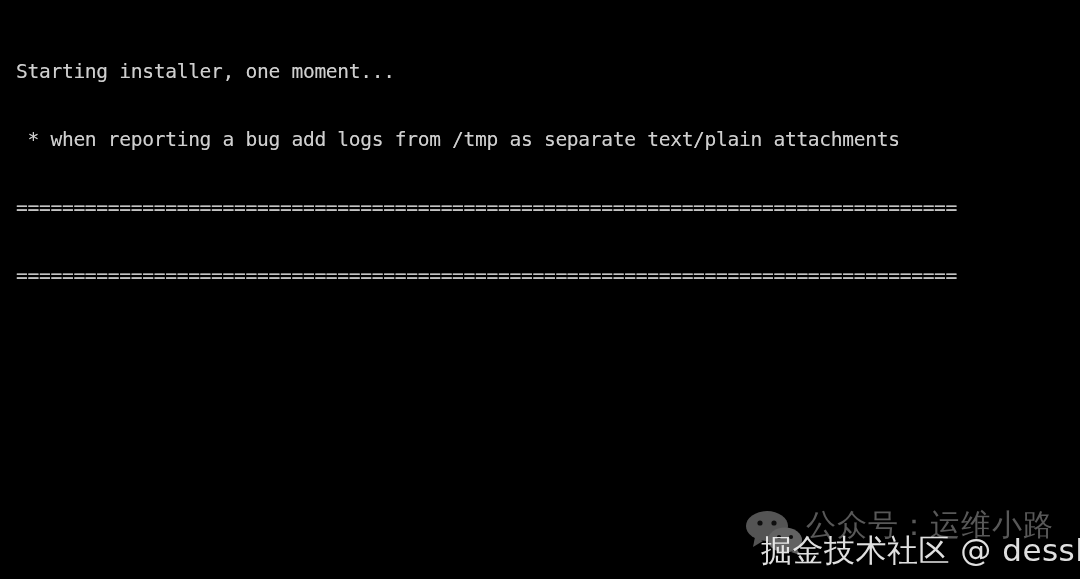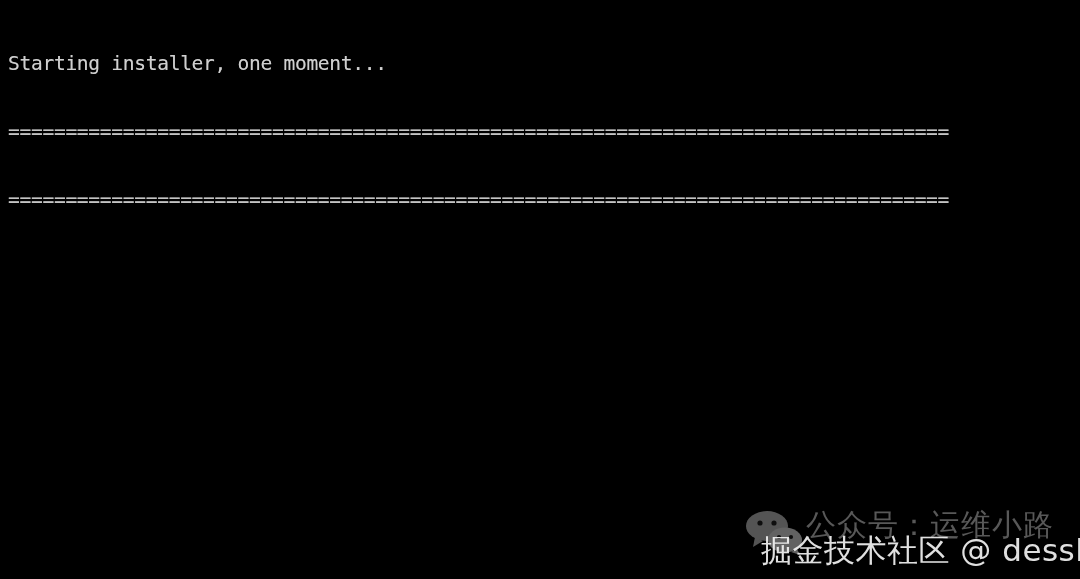--- a/index.html
+++ b/index.html
@@ -21,21 +21,21 @@
     top: 0;
     width: 1080px;
     height: 545px;
     background: #000000;
     color: #cfcfcf;
     font-family: "DejaVu Sans Mono", "Liberation Mono", monospace;
     font-size: 19.6px;
     line-height: 22.6px;
     letter-spacing: -0.32px;
     white-space: pre;
-    padding: 8px;
+    padding: 16px;
     box-sizing: border-box;
   }
 
   .line {
     display: block;
     height: 22.6px;
     white-space: pre;
     color: #cfcfcf;
     text-shadow: 0 0 0.6px rgba(200,200,200,0.5);
   }
@@ -85,20 +85,21 @@
     opacity: 0.93;
     white-space: nowrap;
     letter-spacing: 0.5px;
   }
 </style>
 </head>
 <body>
 
 <div id="console">
   <span class="line">Starting installer, one moment...</span>
+  <span class="line"> * when reporting a bug add logs from /tmp as separate text/plain attachments</span>
   <span class="line sep" id="sep1">==================================================================================</span>
   <span class="line sep" id="sep2">==================================================================================</span>
   
   
   
   
   
   
   
   

